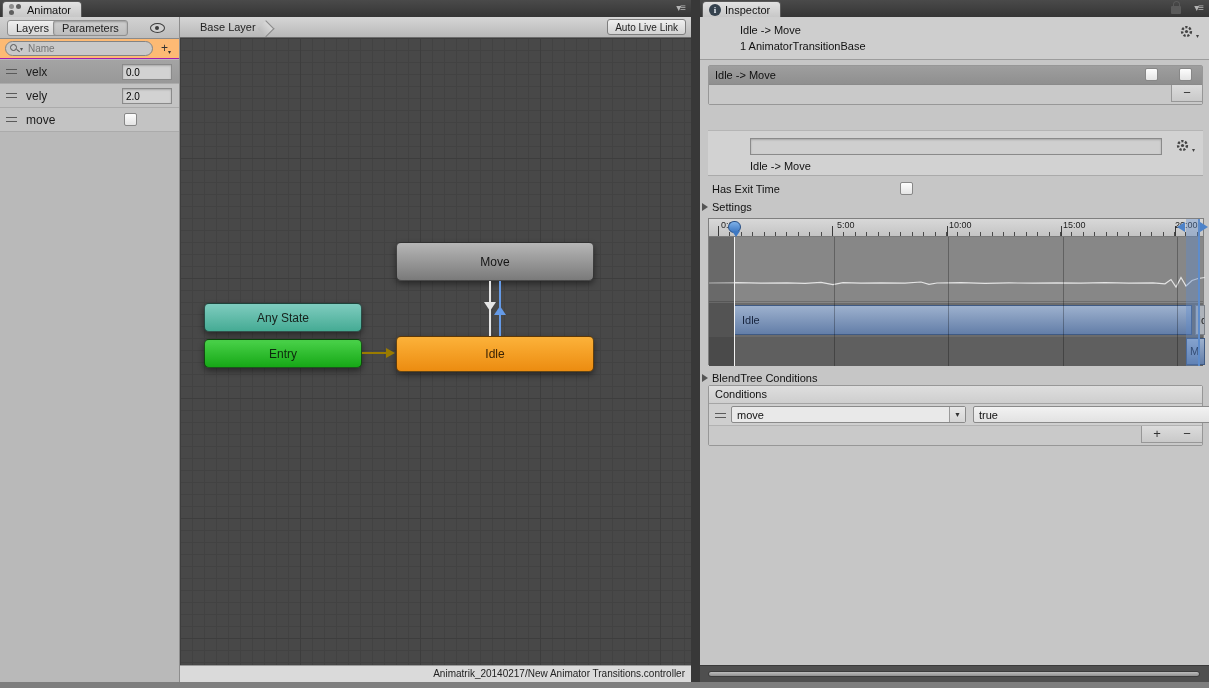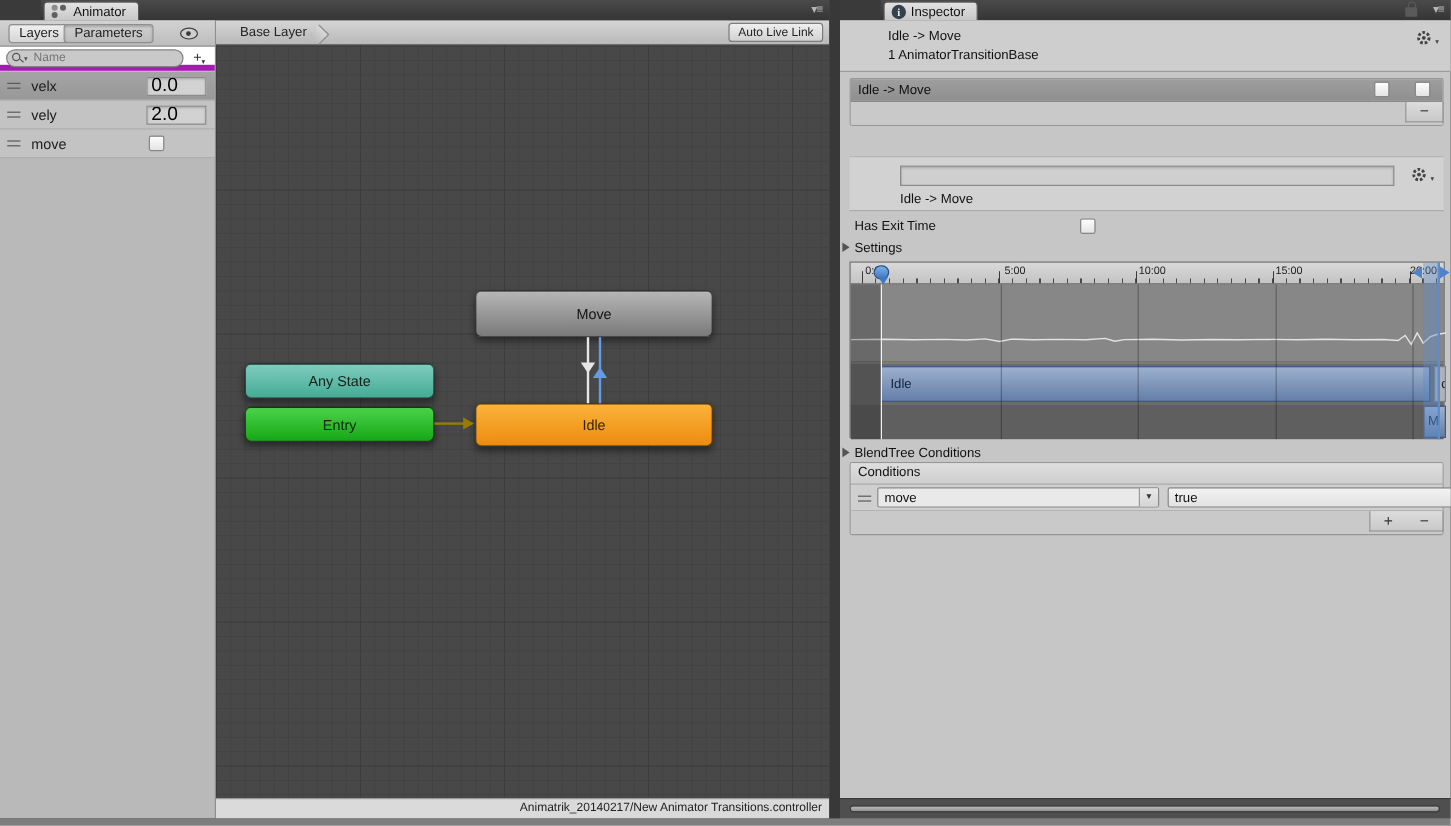--- a/index.html
+++ b/index.html
@@ -5,52 +5,52 @@
   * { margin:0; padding:0; box-sizing:border-box; }
   body { font-family:"Liberation Sans", sans-serif; font-size:11px; color:#1a1a1a; }
   #screen { position:relative; width:1209px; height:688px; background:#7e7e7e; overflow:hidden; }
 
   
   .win { position:absolute; top:0; background:#3a3a3a; }
   #animator-window { left:0; width:691px; height:682px; border-bottom:1px solid #2e2e2e; }
   #inspector-window { left:700px; width:509px; height:682px; }
   #window-divider { position:absolute; left:691px; top:0; width:9px; height:682px; background:#383838; }
 
-  .tabstrip { position:absolute; top:0; left:0; right:0; height:17px; background:linear-gradient(#4a4a4a,#353535);margin-left:34px; }
+  .tabstrip { position:absolute; top:0; left:0; right:0; height:17px; background:linear-gradient(#4a4a4a,#353535); }
   .tab { position:absolute; top:1px; height:16px; padding:0 10px 0 6px; background:linear-gradient(#e2e2e2,#c7c7c7);
          border:1px solid #5a5a5a; border-bottom:none; border-radius:4px 4px 0 0; display:flex; align-items:center; gap:4px; }
   .tab .tab-label { font-size:11px; color:#111; }
   .strip-menu { position:absolute; top:2px; font-size:10px; color:#b5b5b5; letter-spacing:-1px; cursor:default; }
 
   
   #params-panel { position:absolute; left:0; top:17px; width:180px; height:665px; background:#b9b9b9; border-right:1px solid #8d8d8d; }
   #layer-param-bar { position:absolute; left:0; top:0; width:100%; height:22px; background:linear-gradient(#d2d2d2,#bdbdbd); border-bottom:1px solid #8a8a8a; }
   .seg-btn { position:absolute; top:3px; height:16px; padding:0 8px; font-size:11px; line-height:15px; text-align:center;
              border:1px solid #8f8f8f; background:linear-gradient(#efefef,#d6d6d6); border-radius:3px; color:#222; }
   .seg-btn.active { background:linear-gradient(#cfcfcf,#bdbdbd); box-shadow:inset 0 1px 2px rgba(0,0,0,.25); }
   #layers-btn { left:7px; }
   #parameters-btn { left:53px; }
   .eye-icon { position:absolute; right:14px; top:6px; width:15px; height:10px; border:1.5px solid #3c3c3c; border-radius:50%; background:#cfcfcf; }
   .eye-icon::after { content:""; position:absolute; left:4px; top:1.5px; width:4px; height:4px; background:#3c3c3c; border-radius:50%; }
 
-  #search-row { position:absolute; left:0; top:22px; width:100%; height:20px; background:#ffffff; border-bottom:5px solid #a21caf; }
+  #search-row { position:absolute; left:0; top:22px; width:100%; height:20px; background:#fdba74; border-bottom:1px solid #a21caf; }
   #param-search { position:absolute; left:5px; top:2px; width:148px; height:15px; border:1px solid #848484; border-radius:8px;
                   background:#c9c9c9; font-size:10px; color:#555; padding:0 6px 0 22px; outline:none; }
   .mag-icon { position:absolute; left:10px; top:5px; width:7px; height:7px; border:1.4px solid #555; border-radius:50%; }
   .mag-icon::after { content:""; position:absolute; left:5px; top:5px; width:4px; height:1.4px; background:#555; transform:rotate(40deg); }
   .mag-caret { position:absolute; left:20px; top:6px; font-size:6px; color:#555; }
   #param-add-btn { position:absolute; right:8px; top:2px; font-size:12px; color:#333; cursor:default; }
   #param-add-btn .small-caret { font-size:6px; vertical-align:bottom; }
 
   .param-row { position:absolute; left:0; width:100%; height:24px; background:#c3c3c3; border-bottom:1px solid #ababab; }
   .param-row.selected { background:linear-gradient(#a4a4a4,#989898);text-decoration:underline; }
   .drag-handle { position:absolute; left:6px; top:9px; width:11px; height:5px; border-top:1.6px solid #5a5a5a; border-bottom:1.6px solid #5a5a5a; }
   .param-label { position:absolute; left:26px; top:5px; font-size:12px; color:#1c1c1c; }
   .param-field { position:absolute; left:122px; top:4px; width:50px; height:16px; background:#d2d2d2; border:1px solid #8a8a8a;
-                 box-shadow:inset 0 1px 2px rgba(0,0,0,.2); font-size:16px; padding:0 3px; font-family:"Liberation Sans",sans-serif; outline:none; }
+                 box-shadow:inset 0 1px 2px rgba(0,0,0,.2); font-size:10px; padding:0 3px; font-family:"Liberation Sans",sans-serif; outline:none; }
   .checkbox { width:13px; height:13px; background:linear-gradient(#fdfdfd,#e4e4e4); border:1px solid #878787; border-radius:2px; }
   .param-row .checkbox { position:absolute; left:124px; top:5px; }
 
   
   #graph-area { position:absolute; left:180px; top:17px; width:511px; height:665px; }
   #breadcrumb-bar { position:absolute; left:0; top:0; width:100%; height:21px; background:linear-gradient(#d6d6d6,#b8b8b8); border-bottom:1px solid #6c6c6c; }
   #breadcrumb { position:absolute; left:12px; top:3px; padding:0 18px 0 8px; height:15px; line-height:15px; font-size:11px; color:#222; }
   #breadcrumb::after { content:""; position:absolute; right:2px; top:0px; width:11px; height:11px; background:linear-gradient(#d9d9d9,#bcbcbc);
                        border-right:1px solid #8a8a8a; border-top:1px solid #8a8a8a; transform:rotate(45deg) translate(2px,2px); }
   #auto-live-link { position:absolute; right:5px; top:2px; height:16px; padding:0 7px; font-size:10px; line-height:15px;

